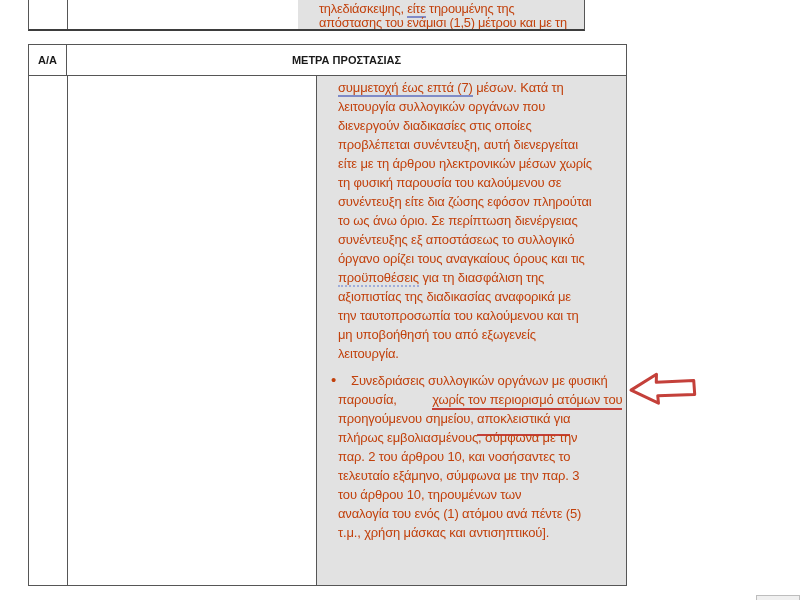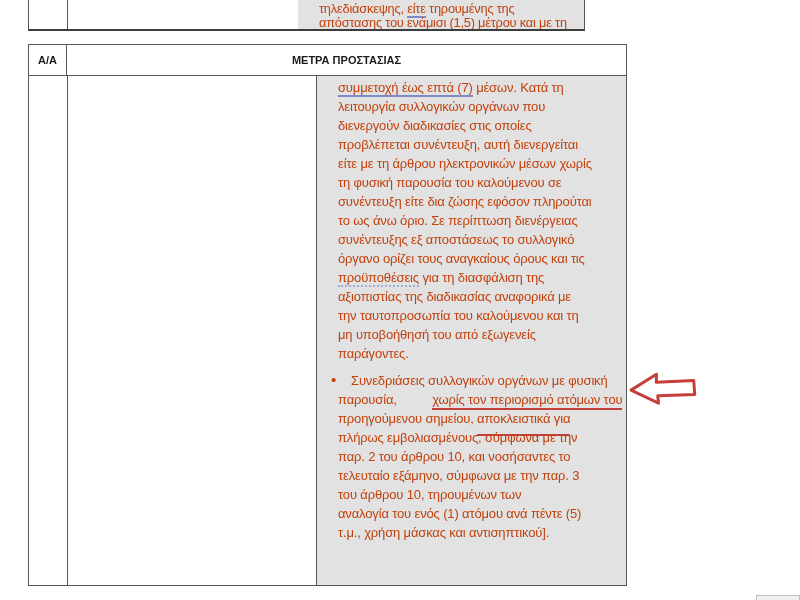--- a/index.html
+++ b/index.html
@@ -89,21 +89,21 @@
           <div class="textline"><span>είτε με τη άρθρου ηλεκτρονικών μέσων χωρίς</span></div>
           <div class="textline"><span>τη φυσική παρουσία του καλούμενου σε</span></div>
           <div class="textline"><span>συνέντευξη είτε δια ζώσης εφόσον πληρούται</span></div>
           <div class="textline"><span>το ως άνω όριο. Σε περίπτωση διενέργειας</span></div>
           <div class="textline"><span>συνέντευξης εξ αποστάσεως το συλλογικό</span></div>
           <div class="textline"><span>όργανο ορίζει τους αναγκαίους όρους και τις</span></div>
           <div class="textline"><span class="u-dotted">προϋποθέσεις</span><span> για τη διασφάλιση της</span></div>
           <div class="textline"><span>αξιοπιστίας της διαδικασίας αναφορικά με</span></div>
           <div class="textline"><span>την ταυτοπροσωπία του καλούμενου και τη</span></div>
           <div class="textline"><span>μη υποβοήθησή του από εξωγενείς</span></div>
-          <div class="textline"><span>παράγοντες.</span></div>
+          <div class="textline"><span>λειτουργία.</span></div>
         </div>
       <div class="para-gap"></div>
       <div id="bullet-block">
           <div class="textline bullet-first"><span class="bullet">•</span><span>Συνεδριάσεις συλλογικών οργάνων με φυσική</span></div>
           <div class="textline"><span>παρουσία, </span><span class="u-red">χωρίς τον περιορισμό ατόμων του</span></div>
           <div class="textline"><span>προηγούμενου σημείου, </span><span class="u-red-low">αποκλειστικά για</span></div>
           <div class="textline"><span>πλήρως εμβολιασμένους, σύμφωνα με την</span></div>
           <div class="textline"><span>παρ. 2 του άρθρου 10, και νοσήσαντες το</span></div>
           <div class="textline"><span>τελευταίο εξάμηνο, σύμφωνα με την παρ. 3</span></div>
           <div class="textline"><span>του άρθρου 10, τηρουμένων των</span></div>

